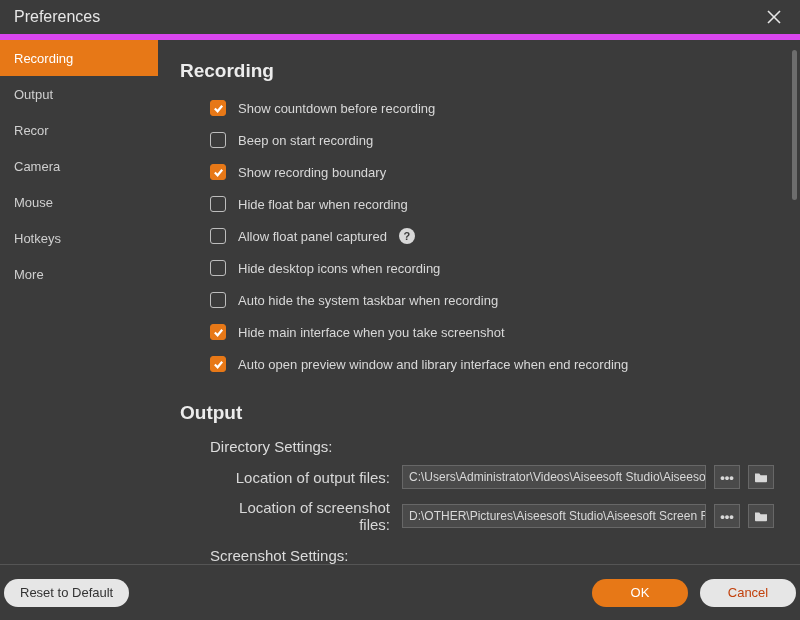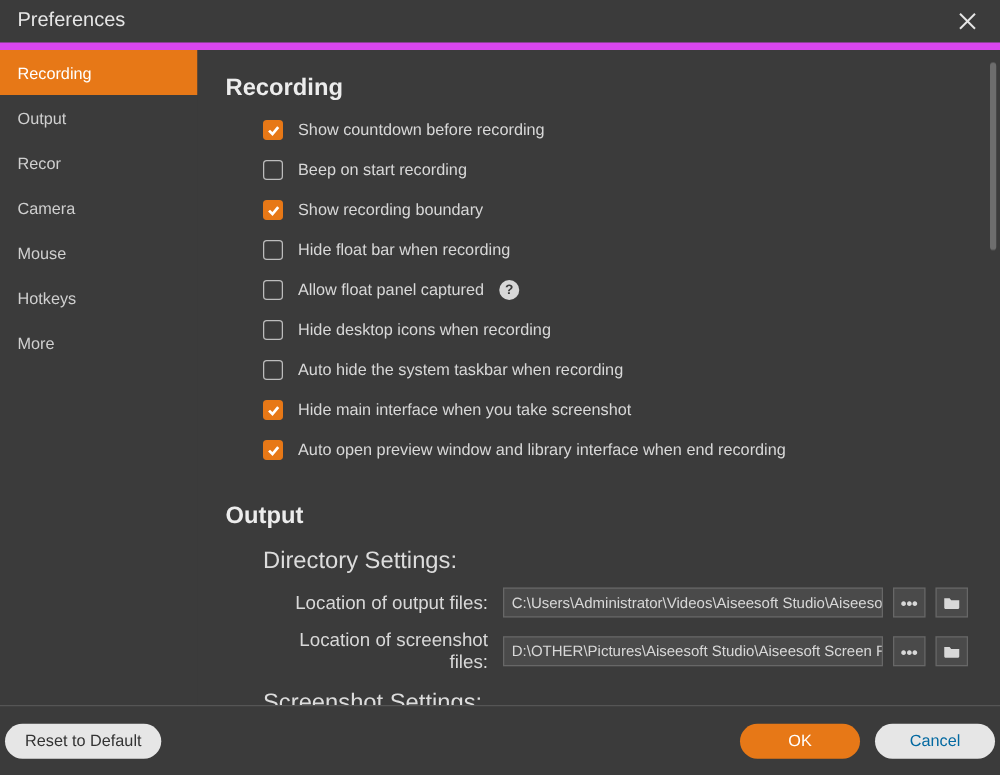--- a/index.html
+++ b/index.html
@@ -78,28 +78,28 @@
 
   h1.section {
     font-size: 19px;
     font-weight: 600;
     color: #ececec;
     margin: 6px 0 14px 0;
   }
   h1.section.output { margin-top: 30px; }
 
   .subhead {
-    font-size: 19px;
+    font-size: 15px;
     color: #dcdcdc;
     margin: 6px 0 10px 30px;
   }
 
   .opt {
     display: flex;
-    align-items: flex-start;
+    align-items: flex-end;
     gap: 12px;
     margin: 0 0 12px 30px;
     height: 20px;
   }
   .cb {
     width: 16px; height: 16px;
     border: 1.5px solid #bdbdbd;
     border-radius: 3px;
     background: #3b3b3b;
     display: flex; align-items: center; justify-content: center;
@@ -191,21 +191,21 @@
     padding: 0 18px;
   }
   .btn.reset {
     background: #e6e6e6; color: #333;
     padding: 0 16px;
   }
   .btn.ok {
     background: #e77817; color: #fff;
   }
   .btn.cancel {
-    background: #e6e6e6; color: #0369a1;
+    background: #e6e6e6; color: #c2410c;
   }
 </style>
 </head>
 <body>
 
 <div class="titlebar">
   <span>Preferences</span>
   <div class="spacer"></div>
   <div class="close-x">
     <svg viewBox="0 0 14 14">

